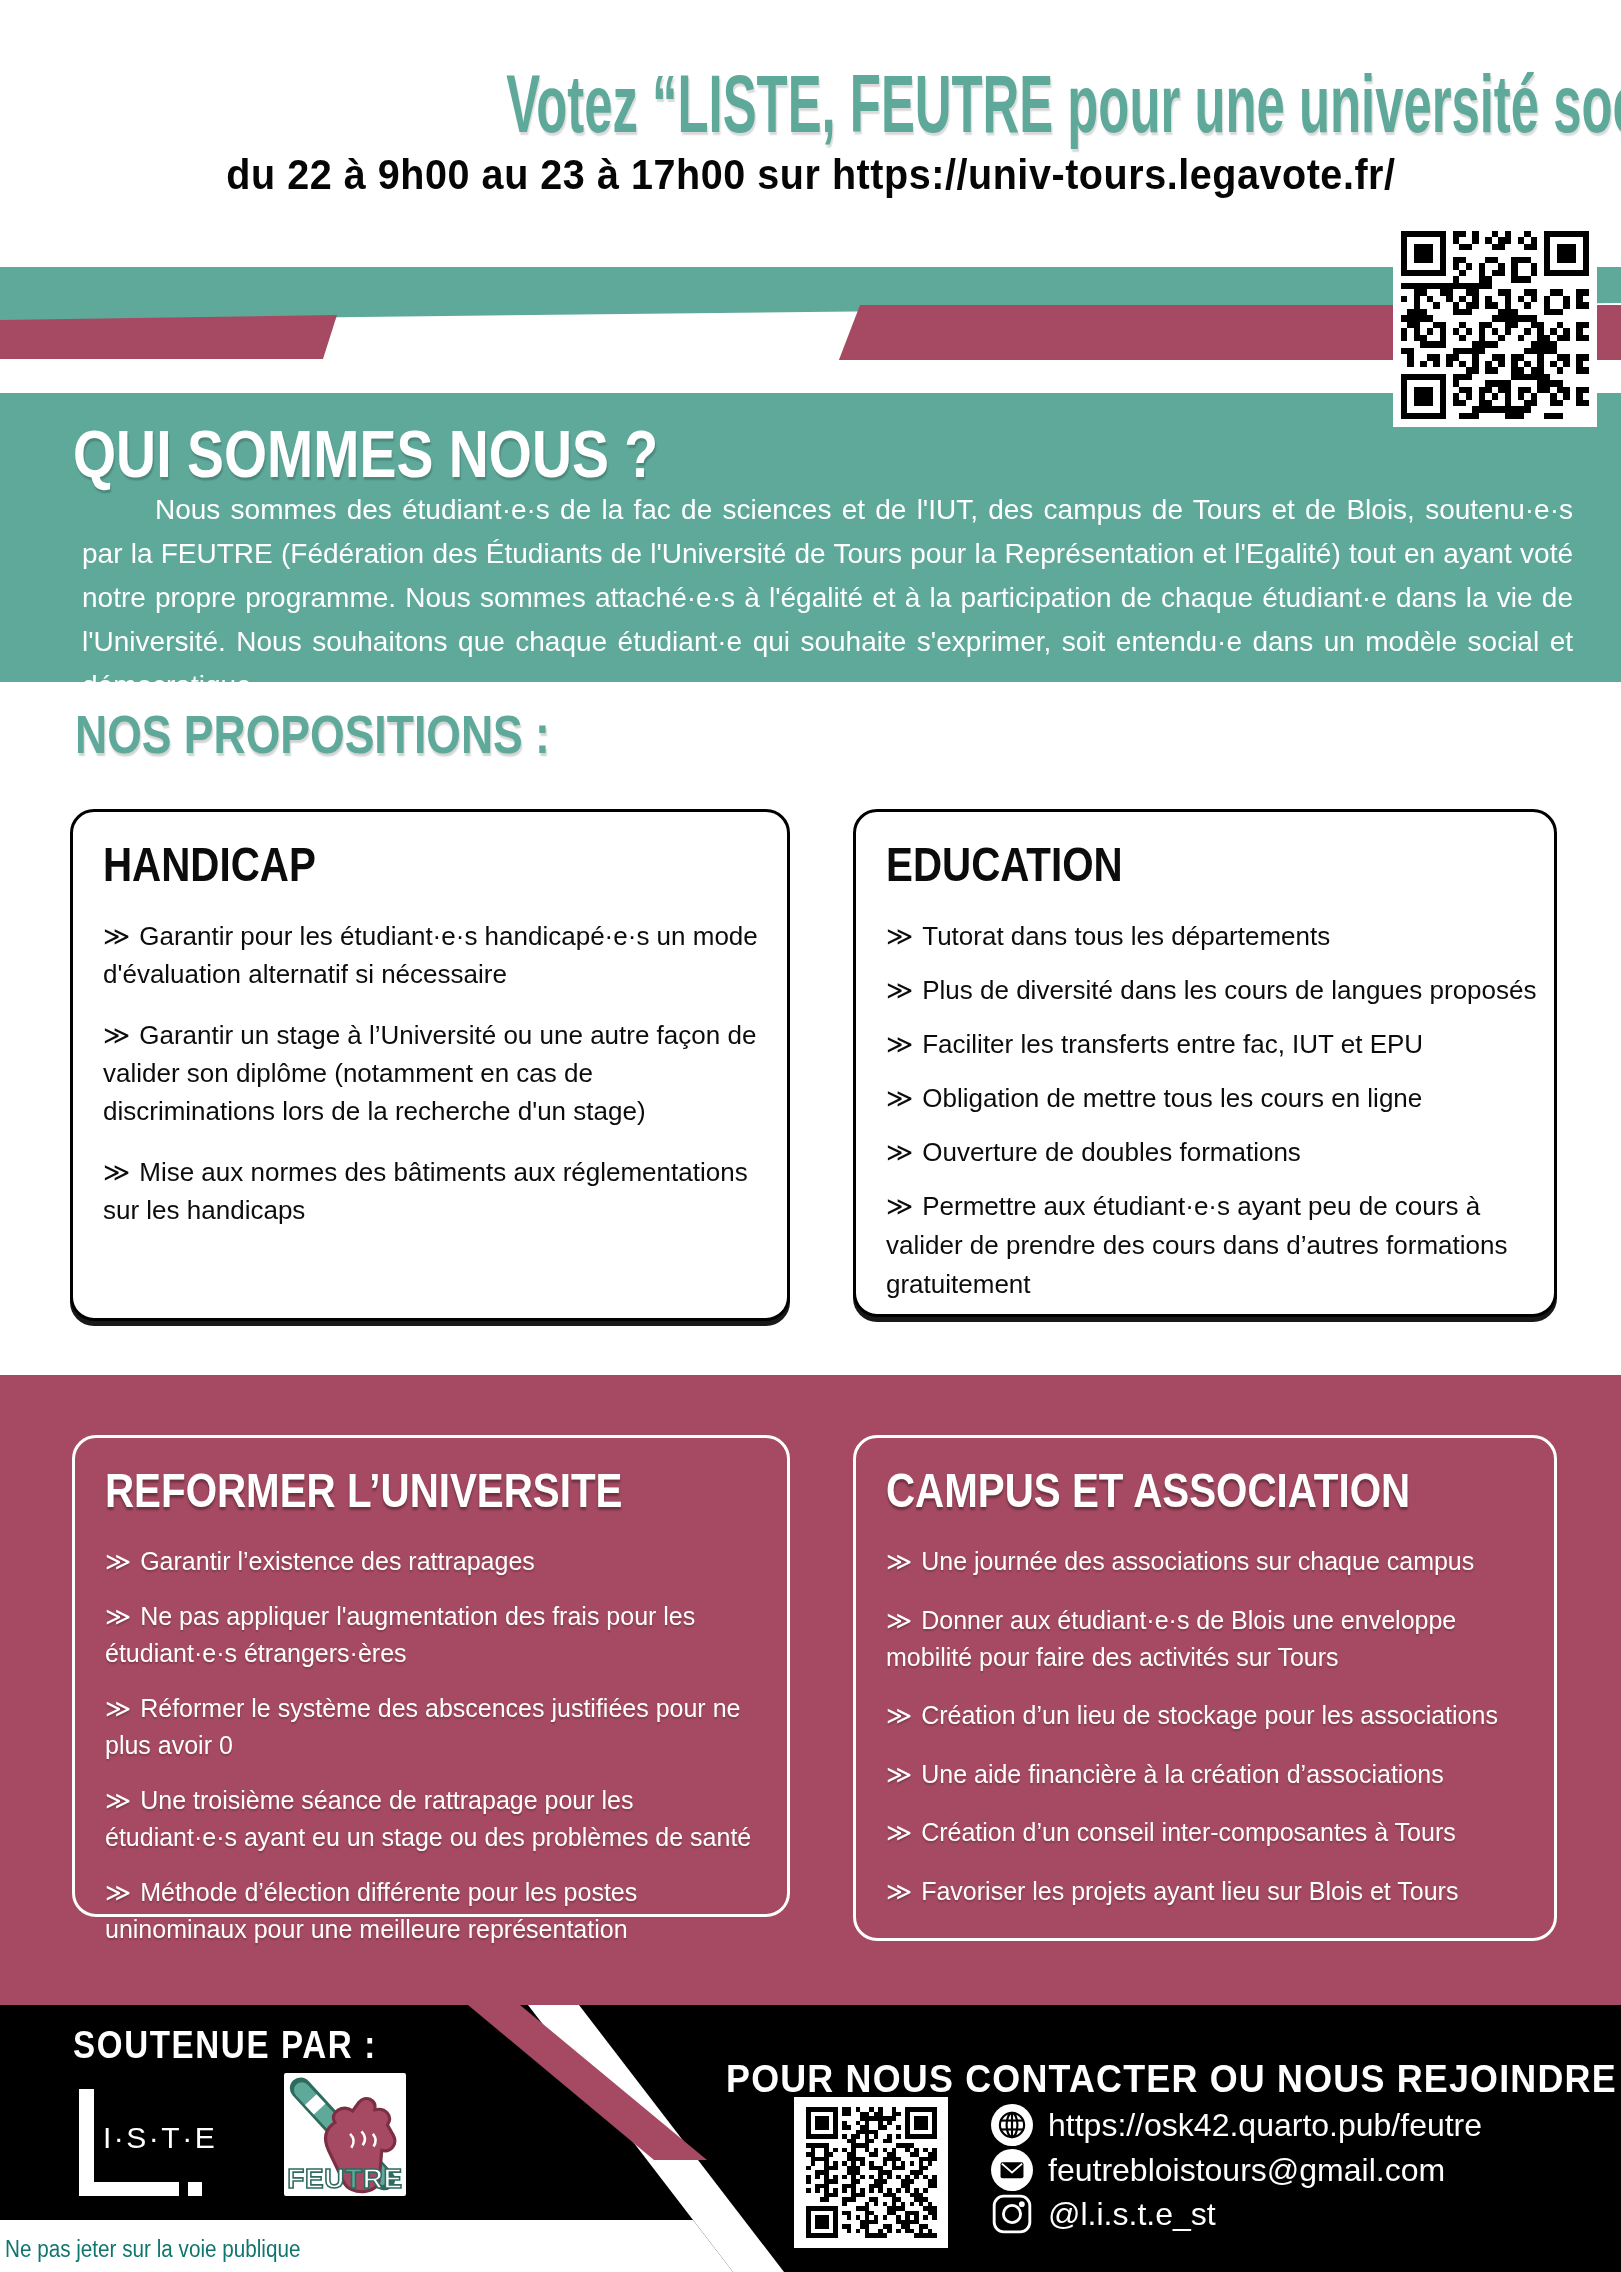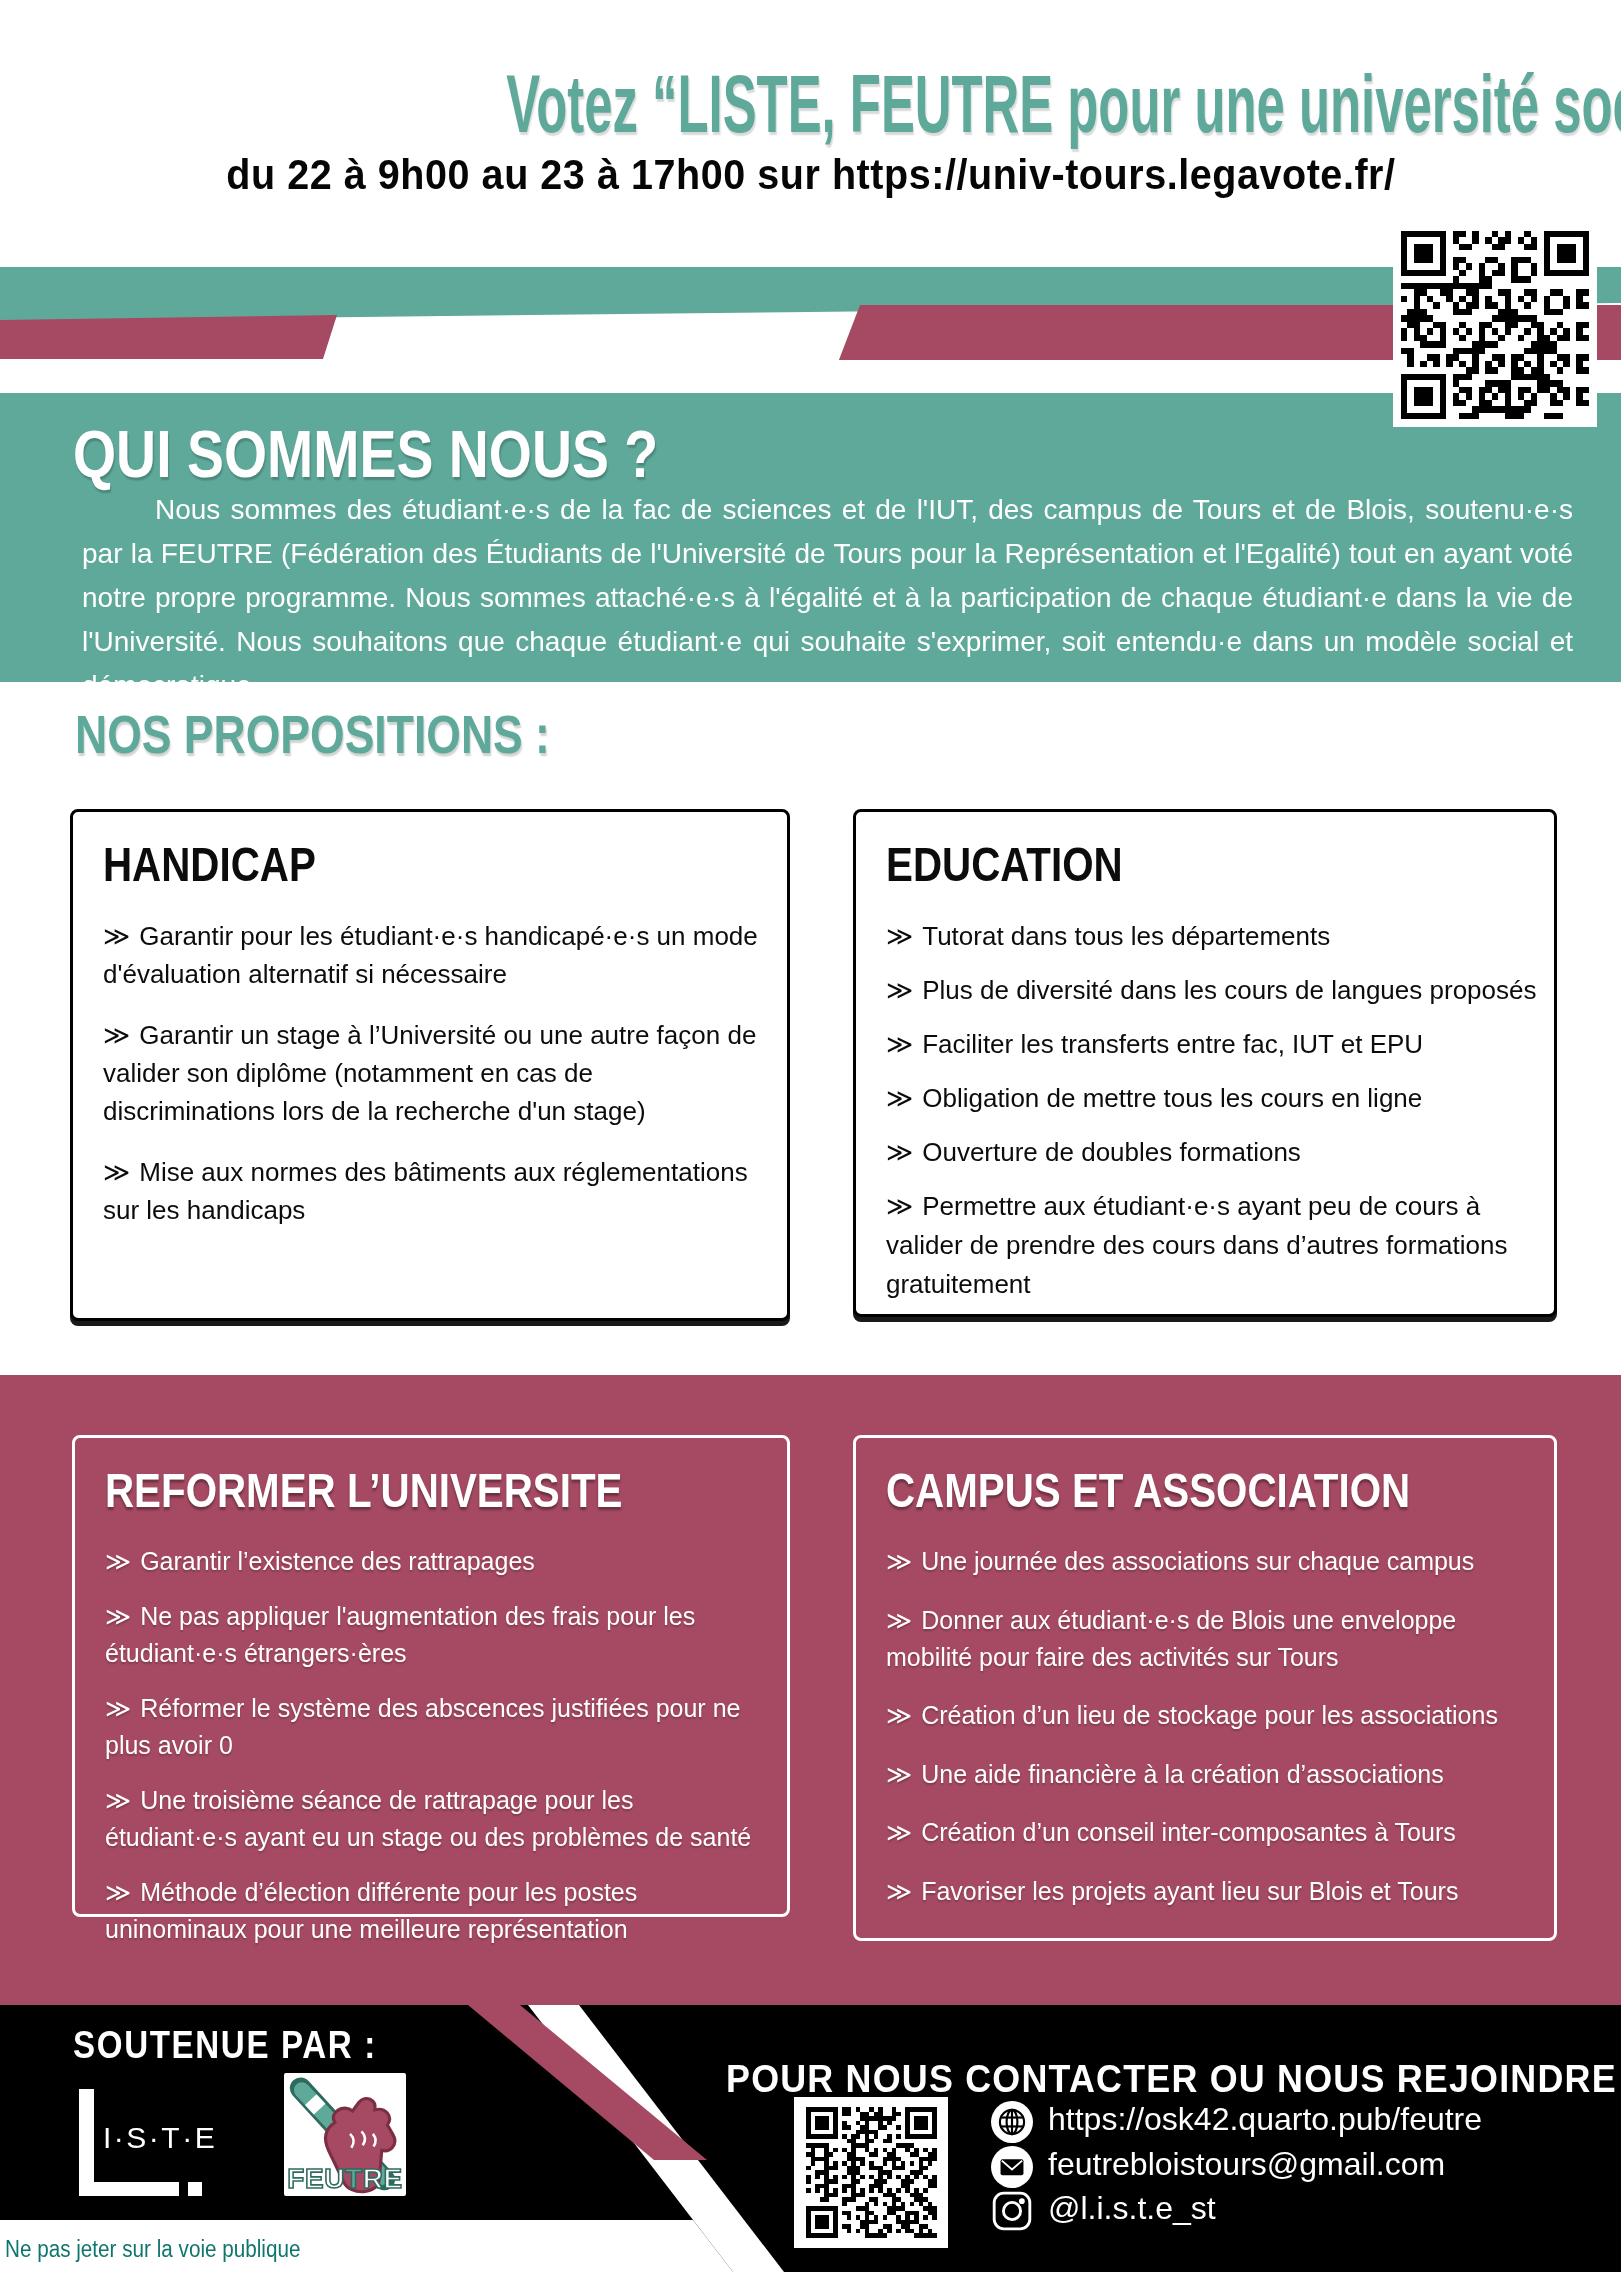--- a/index.html
+++ b/index.html
@@ -28,21 +28,21 @@
   
   .teal-sec{top:393px;left:0;width:1621px;height:289px;background:#5FA99B;}
   .who-head{top:421px;left:73px;color:#fff;font-weight:bold;font-size:66px;line-height:1;
             text-shadow:1.3px 2.5px 1.9px rgba(0,0,0,.2);}
   .who-body{top:488px;left:82px;width:1491px;color:#fff;font-size:28px;line-height:44px;
             text-align:justify;text-indent:73px;}
 
   
   .nos-head{top:708px;left:75px;color:#5FA99B;font-weight:bold;font-size:53px;line-height:1;
             text-shadow:1.3px 2.5px 1.9px rgba(0,0,0,.18);}
-  .card{position:absolute;border-radius:8px;box-sizing:border-box;padding:29px 15px 0 30px;}
+  .card{position:absolute;border-radius:24px;box-sizing:border-box;padding:29px 15px 0 30px;}
   .card h2{margin:0 0 28px 0;font-size:48px;line-height:1;font-weight:bold;}
   .card.light{background:#fff;border:3.8px solid #000;box-shadow:0 5px 0 rgba(0,0,0,.9);color:#0c0c0c;}
   .card.light h2{color:#0c0c0c;}
   .card.dark{border:3.2px solid #fff;color:#fff;}
   .card.dark h2{color:#fff;text-shadow:0 2.5px 2.5px rgba(0,0,0,.35);}
   .item{margin:0;}
   .item .bl{margin-right:9px;}
   .c1{top:809px;left:70px;width:720px;height:512px;}
   .c1 .item{font-size:26px;line-height:38px;margin-bottom:23px;}
   .c2{top:809px;left:853px;width:704px;height:508px;}
@@ -64,21 +64,21 @@
   .soutenue{top:2025px;left:73px;color:#fff;font-weight:bold;font-size:39px;letter-spacing:1.9px;line-height:1;}
   .contact-head{top:2059px;left:726px;color:#fff;font-weight:bold;font-size:39px;letter-spacing:1.3px;line-height:1;}
   .liste{top:2089px;left:79px;width:133px;height:108px;}
   .liste .vbar{position:absolute;left:0;top:0;width:15px;height:107px;background:#fff;}
   .liste .foot{position:absolute;left:0;top:93px;width:100px;height:14px;background:#fff;}
   .liste .dot{position:absolute;left:109px;top:93px;width:14px;height:14px;background:#fff;}
   .liste .ltxt{position:absolute;left:24px;top:32px;color:#fff;font-size:30px;letter-spacing:2.5px;font-weight:400;}
   .feutre{top:2073px;left:284px;width:122px;height:123px;background:#fff;border-radius:1.9px;overflow:hidden;}
   .qr-foot{top:2097px;left:794px;width:154px;height:151px;background:#fff;z-index:4;
            display:flex;align-items:center;justify-content:center;}
-  .contact-row{position:absolute;left:991px;height:48px;display:flex;align-items:flex-start;gap:15px;
+  .contact-row{position:absolute;left:991px;height:48px;display:flex;align-items:center;gap:15px;
                color:#fff;font-size:32px;}
   .r1{top:2101px;} .r2{top:2146px;} .r3{top:2190px;}
   .disclaimer{top:2238px;left:5px;color:#0f766e;font-size:23.5px;line-height:1;}
   svg{display:block;}
 </style>
 </head>
 <body>
 
 <div class="page">
 

